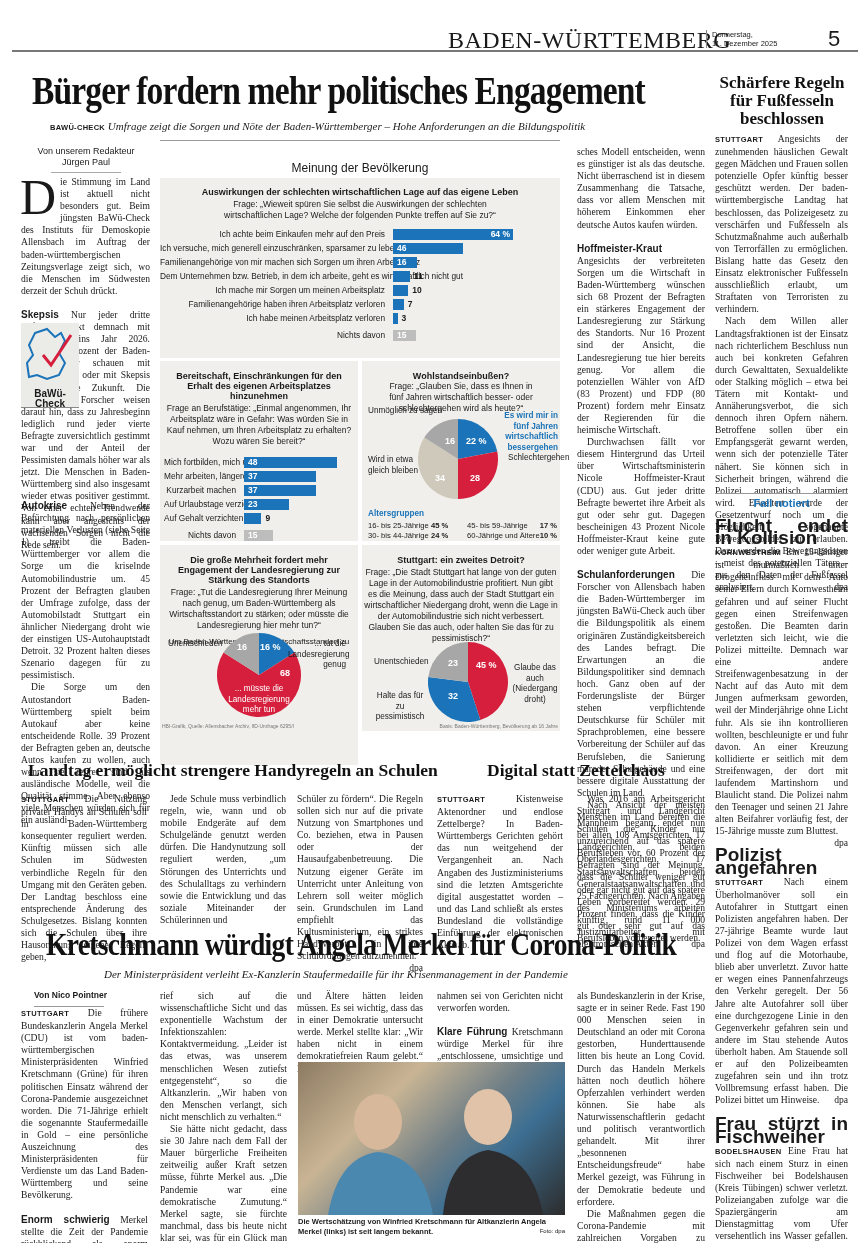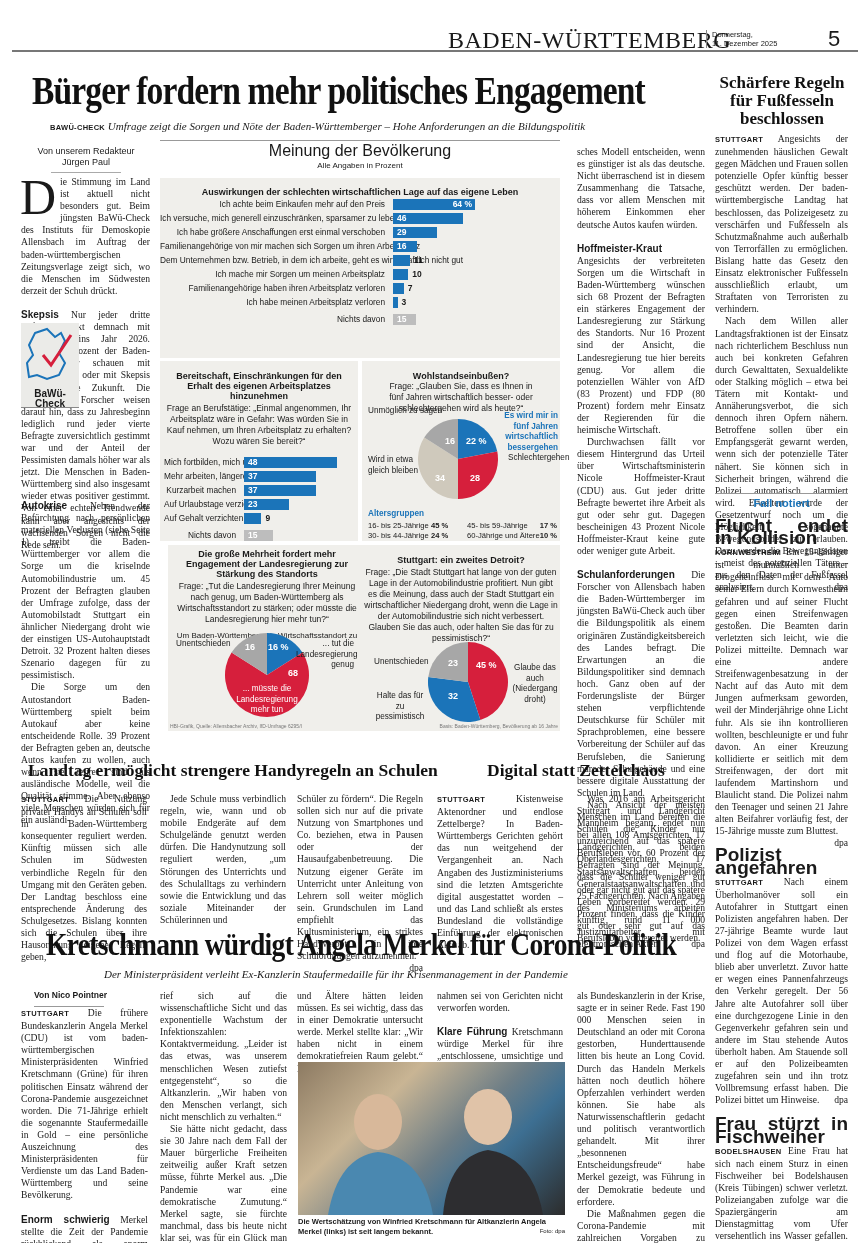--- a/index.html
+++ b/index.html
@@ -64,37 +64,34 @@
     <div>BaWü-</div>
     <div>Check</div>
   </div>
 </div>
 <div class="abs body" style="left:21px;top:500px;width:129px;">
   <p><span class="kick">Autokrise</span><span> Neben der Befürchtung nach persönlichen materiellen Verlusten (siehe Seite 1) treibt die Baden-Württemberger vor allem die Sorge um die kriselnde Automobilindustrie um. 45 Prozent der Befragten glauben der Umfrage zufolge, dass der Automobilstadt Stuttgart ein ähnlicher Niedergang droht wie der einstigen US-Autohauptstadt Detroit. 32 Prozent halten dieses Szenario dagegen für zu pessimistisch.</span></p>
   <p class="ind">Die Sorge um den Autostandort Baden-Württemberg spielt beim Autokauf aber keine entscheidende Rolle. 39 Prozent der Befragten geben an, deutsche Autos kaufen zu wollen, auch wenn sie teurer sind als ausländische Modelle, weil die Qualität stimme. Aber ebenso viele Menschen würden sich für ein ausländi-</p>
 </div>
 
 <div class="abs" style="left:160px;top:140px;width:400px;height:600px;background:#fff;border-top:1px solid #999">
-  <div class="sans" style="text-align:center;font-size:16px;margin-top:1px">Meinung der Bevölkerung</div>
+  <div class="sans" style="text-align:center;font-size:12px;margin-top:20px">Meinung der Bevölkerung</div>
   <div class="sans" style="text-align:center;font-size:8px;margin-top:1px">Alle Angaben in Prozent</div>
 
   <div class="grey" style="position:absolute;left:0;top:37px;width:400px;height:180px;padding-top:9px">
     <div class="chart-title">Auswirkungen der schlechten wirtschaftlichen Lage auf das eigene Leben</div>
+    <div class="chart-q" style="padding:2px 60px 6px">Frage: „Wieweit spüren Sie selbst die Auswirkungen der schlechten wirtschaftlichen Lage? Welche der folgenden Punkte treffen auf Sie zu?“</div>
     <div id="bars1">
         <div class="bar-row">
           <div class="bar-label" style="width: 233px;">Ich achte beim Einkaufen mehr auf den Preis</div>
-          <div class="bar" style="width: 82px; text-align: right; padding-right: 3px;">64 %</div>
+          <div class="bar" style="width: 120px; text-align: right; padding-right: 3px;">64 %</div>
         </div>
         <div class="bar-row">
           <div class="bar-label" style="width: 233px;">Ich versuche, mich generell einzuschränken, sparsamer zu leben</div>
           <div class="bar" style="width: 69.92px;">46</div>
-        </div>
-        <div class="bar-row">
-          <div class="bar-label" style="width: 233px;">Ich habe größere Anschaffungen erst einmal verschoben</div>
-          <div class="bar" style="width: 44.08px;">29</div>
         </div>
         <div class="bar-row">
           <div class="bar-label" style="width: 233px;">Familienangehörige von mir machen sich Sorgen um ihren Arbeitsplatz</div>
           <div class="bar" style="width: 24.32px;">16</div>
         </div>
         <div class="bar-row">
           <div class="bar-label" style="width: 233px;">Dem Unternehmen bzw. Betrieb, in dem ich arbeite, geht es wirtschaftlich nicht gut</div>
           <div class="bar" style="width: 16.72px;"></div>
           <span class="bar-out">11</span>
         </div>
@@ -179,21 +176,21 @@
           <span>45- bis 59-Jährige</span>
           <b>17 %</b>
         </div>
       <div style="display:flex;justify-content:space-between">
           <span>60-Jährige und Ältere</span>
           <b>10 %</b>
         </div>
     </div>
   </div>
 
-  <div class="grey" style="position:absolute;left:8px;top:404px;width:198px;height:186px;padding-top:4px">
+  <div class="grey" style="position:absolute;left:0;top:404px;width:198px;height:220px;padding-top:10px">
     <div class="chart-title" style="padding:0 16px">Die große Mehrheit fordert mehr Engagement der Landesregierung zur Stärkung des Standorts</div>
     <div class="chart-q" style="padding:2px 4px">Frage: „Tut die Landesregierung Ihrer Meinung nach genug, um Baden-Württemberg als Wirtschaftsstandort zu stärken; oder müsste die Landesregierung hier mehr tun?“</div>
     <div class="chart-q" style="margin-top:3px;font-size:8px">Um Baden-Württemberg als Wirtschaftsstandort zu stärken ...</div>
     <svg class="abs" style="left:56px;top:87px" width="86" height="86" viewBox="-43 -43 86 86">
       <path id="p4a" fill="#1b74b9" d="M0 0 L2.5717582782094417e-15 -42 A42 42 0 0 1 35.46177287108464 -22.504725389117855 Z"></path>
         <path id="p4b" fill="#d61f3c" d="M0 0 L35.46177287108464 -22.504725389117855 A42 42 0 1 1 -35.46177287108463 -22.504725389117866 Z"></path>
         <path id="p4c" fill="#a7a7a7" d="M0 0 L-35.46177287108463 -22.504725389117866 A42 42 0 0 1 2.958821879277693e-14 -42 Z"></path>
     </svg>
     <span class="pie-num" style="left:100px;top:97px">16 %</span>
     <span class="pie-num" style="left:120px;top:123px">68</span>

